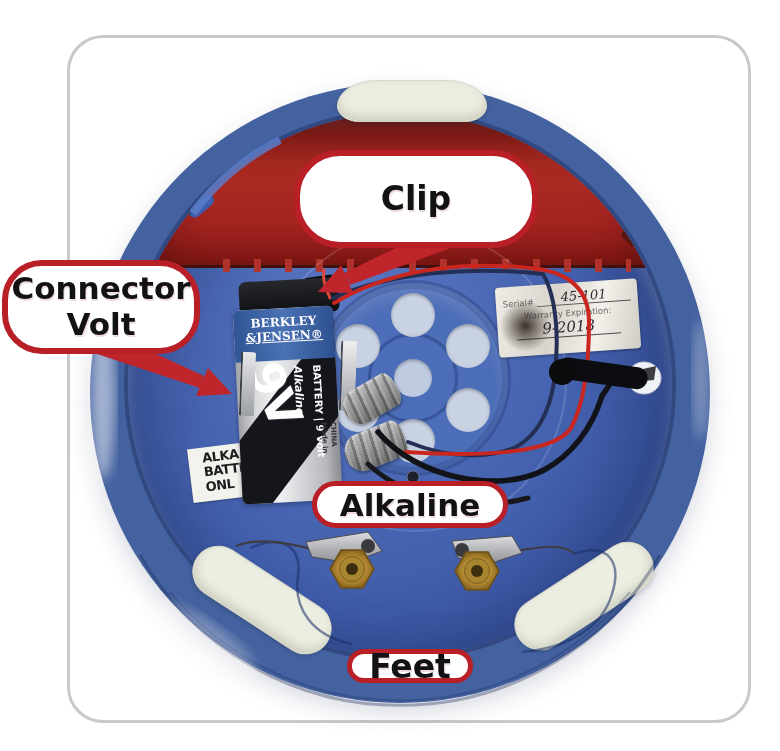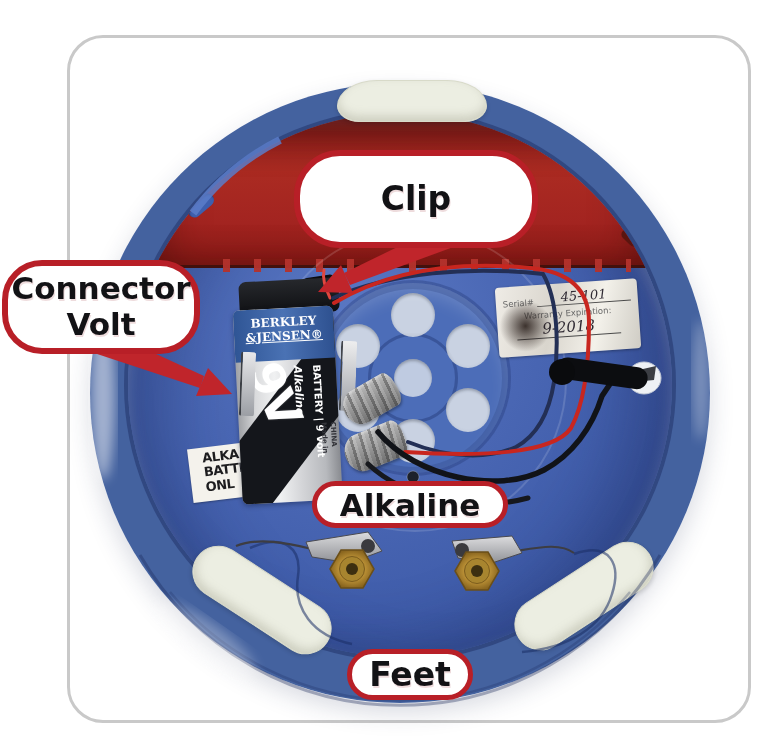--- a/index.html
+++ b/index.html
@@ -131,21 +131,21 @@
   .bubble{background:#fff;border:6px solid #b81f27;display:flex;flex-direction:column;
     align-items:center;justify-content:center;box-sizing:border-box;
     color:#121215;font-weight:bold;text-align:center;
     text-shadow:1px 2px 0 rgba(140,20,26,.15);}
   #bub-snap{left:294px;top:150px;width:244px;height:98px;border-radius:46px;
     font-size:33px;line-height:1.12;}
   #bub-ret{left:2px;top:260px;width:198px;height:94px;border-radius:40px;
     font-size:31px;line-height:1.15;}
   #bub-con{left:312px;top:481px;width:196px;height:47px;border-radius:24px;
     border-width:5px;font-size:31px;}
-  #bub-feet{left:347px;top:649px;width:126px;height:51px;border-radius:26px;
+  #bub-feet{left:347px;top:649px;width:126px;height:34px;border-radius:26px;
     border-width:5px;font-size:33px;}
 
   .z1{z-index:1}.z2{z-index:2}.z3{z-index:3}.z4{z-index:4}.z5{z-index:5}
   .z6{z-index:6}.z7{z-index:7}.z8{z-index:8}.z9{z-index:9}.z12{z-index:12}
 </style>
 </head>
 <body>
 
 <div id="stage">
 

